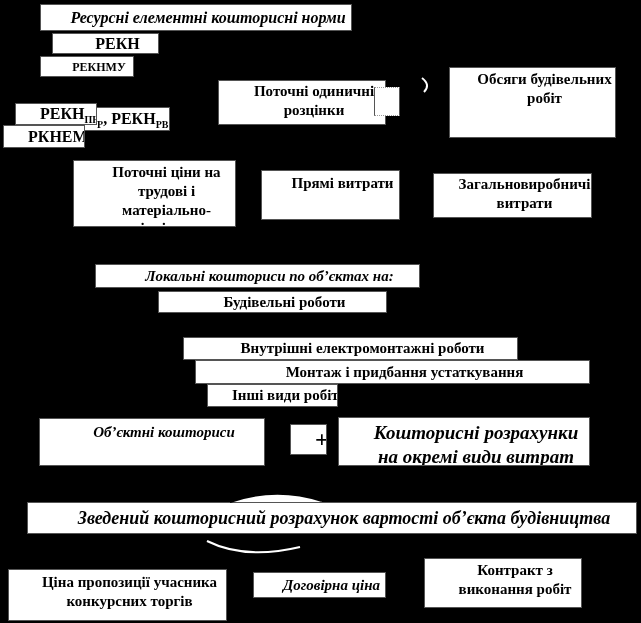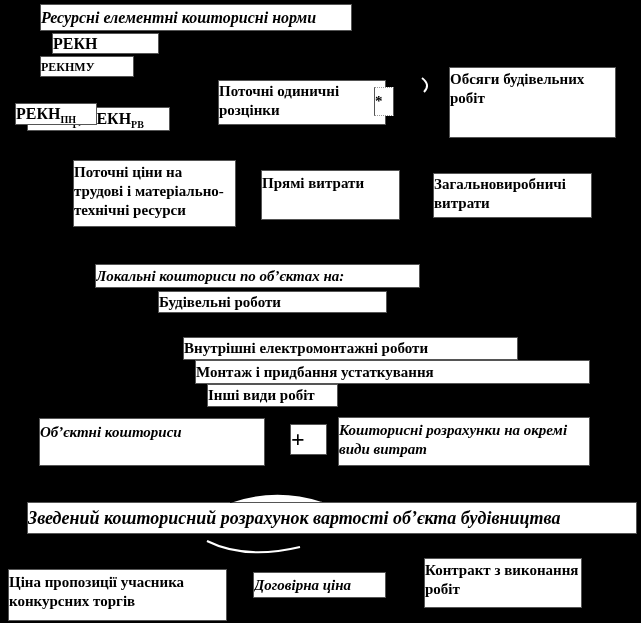--- a/index.html
+++ b/index.html
@@ -12,22 +12,23 @@
   }
   .box{
     position:absolute;
     box-sizing:border-box;
     background:#fff;
     color:#000;
     border:1px solid #555;
     font-weight:bold;
     font-size:15px;
     line-height:1.25;
-    text-align:left;
+    text-align:center;
     overflow:hidden;
+    padding-left:24px;
   }
   .italic{font-style:italic;}
   .nowrap{white-space:nowrap;}
   sub{font-size:10px;line-height:0;}
   
   .b-title   {left:40px; top:4px;  width:312px;height:27px;font-size:16px;line-height:25px;}
   .b-rekn    {left:52px; top:33px; width:107px;height:21px;font-size:16px;line-height:20px;}
   .b-reknmu  {left:40px; top:56px; width:94px; height:21px;font-size:12px;line-height:20px;}
   .b-reknr   {left:27px; top:79px; width:143px;height:24px;font-size:16px;line-height:22px;margin-top:28px;}
   .b-reknpn  {left:15px; top:103px;width:82px; height:22px;font-size:16px;line-height:20px;}
@@ -44,39 +45,40 @@
   
   .b-localtitle{left:95px;top:264px;width:325px;height:24px;font-size:15px;line-height:22px;}
   .b-local0  {left:158px;top:291px;width:229px;height:22px;line-height:20px;}
   .b-local1  {left:172px;top:314px;width:297px;height:22px;line-height:20px;}
   .b-local2  {left:183px;top:337px;width:335px;height:23px;line-height:21px;}
   .b-local3  {left:195px;top:360px;width:395px;height:24px;line-height:22px;}
   .b-local4  {left:207px;top:384px;width:131px;height:23px;line-height:21px;}
   
   .b-object  {left:39px; top:418px;width:226px;height:48px;padding-top:4px;font-size:15px;}
   .b-plus    {left:290px;top:424px;width:37px;height:31px;font-size:24px;line-height:28px;}
-  .b-calc    {left:338px;top:417px;width:252px;height:49px;padding-top:3px;font-size:15px;}
+  .b-calc    {left:338px;top:417px;width:252px;height:49px;padding-top:3px;font-size:19px;}
   
   .b-summary {left:27px; top:502px;width:610px;height:32px;font-size:18px;line-height:30px;}
   .b-bid     {left:8px;  top:569px;width:219px;height:52px;padding-top:3px;}
   .b-contractprice{left:253px;top:572px;width:133px;height:26px;font-size:15px;line-height:24px;}
   .b-contract{left:424px;top:558px;width:158px;height:50px;padding-top:2px;}
   .arcs{position:absolute;left:0;top:0;width:641px;height:623px;pointer-events:none;}
 </style>
 </head>
 <body>
 
 <div class="canvas">
 
   <div class="box italic b-title nowrap">Ресурсні елементні кошторисні норми</div>
 
   <div class="box b-rekn">РЕКН</div>
   <div class="box b-reknmu">РЕКНМУ</div>
   <div class="box b-reknr nowrap"><span>РЕКН</span><sub>Р</sub><span>, </span><span>РЕКН</span><sub>РВ</sub></div>
   <div class="box b-reknpn nowrap"><span>РЕКН</span><sub>ПН</sub></div>
+  <div class="box b-rknem">РКНЕМ</div>
 
   <div class="box b-unitprices">Поточні одиничні розцінки</div>
   <div class="box b-star">*</div>
   <div class="box b-volumes">Обсяги будівельних робіт</div>
 
   <div class="box b-curprices">Поточні ціни на трудові і матеріально-технічні ресурси</div>
   <div class="box b-direct">Прямі витрати</div>
   <div class="box b-overhead">Загальновиробничі витрати</div>
 
   <div class="box italic b-localtitle nowrap">Локальні кошториси по об’єктах на:</div>

